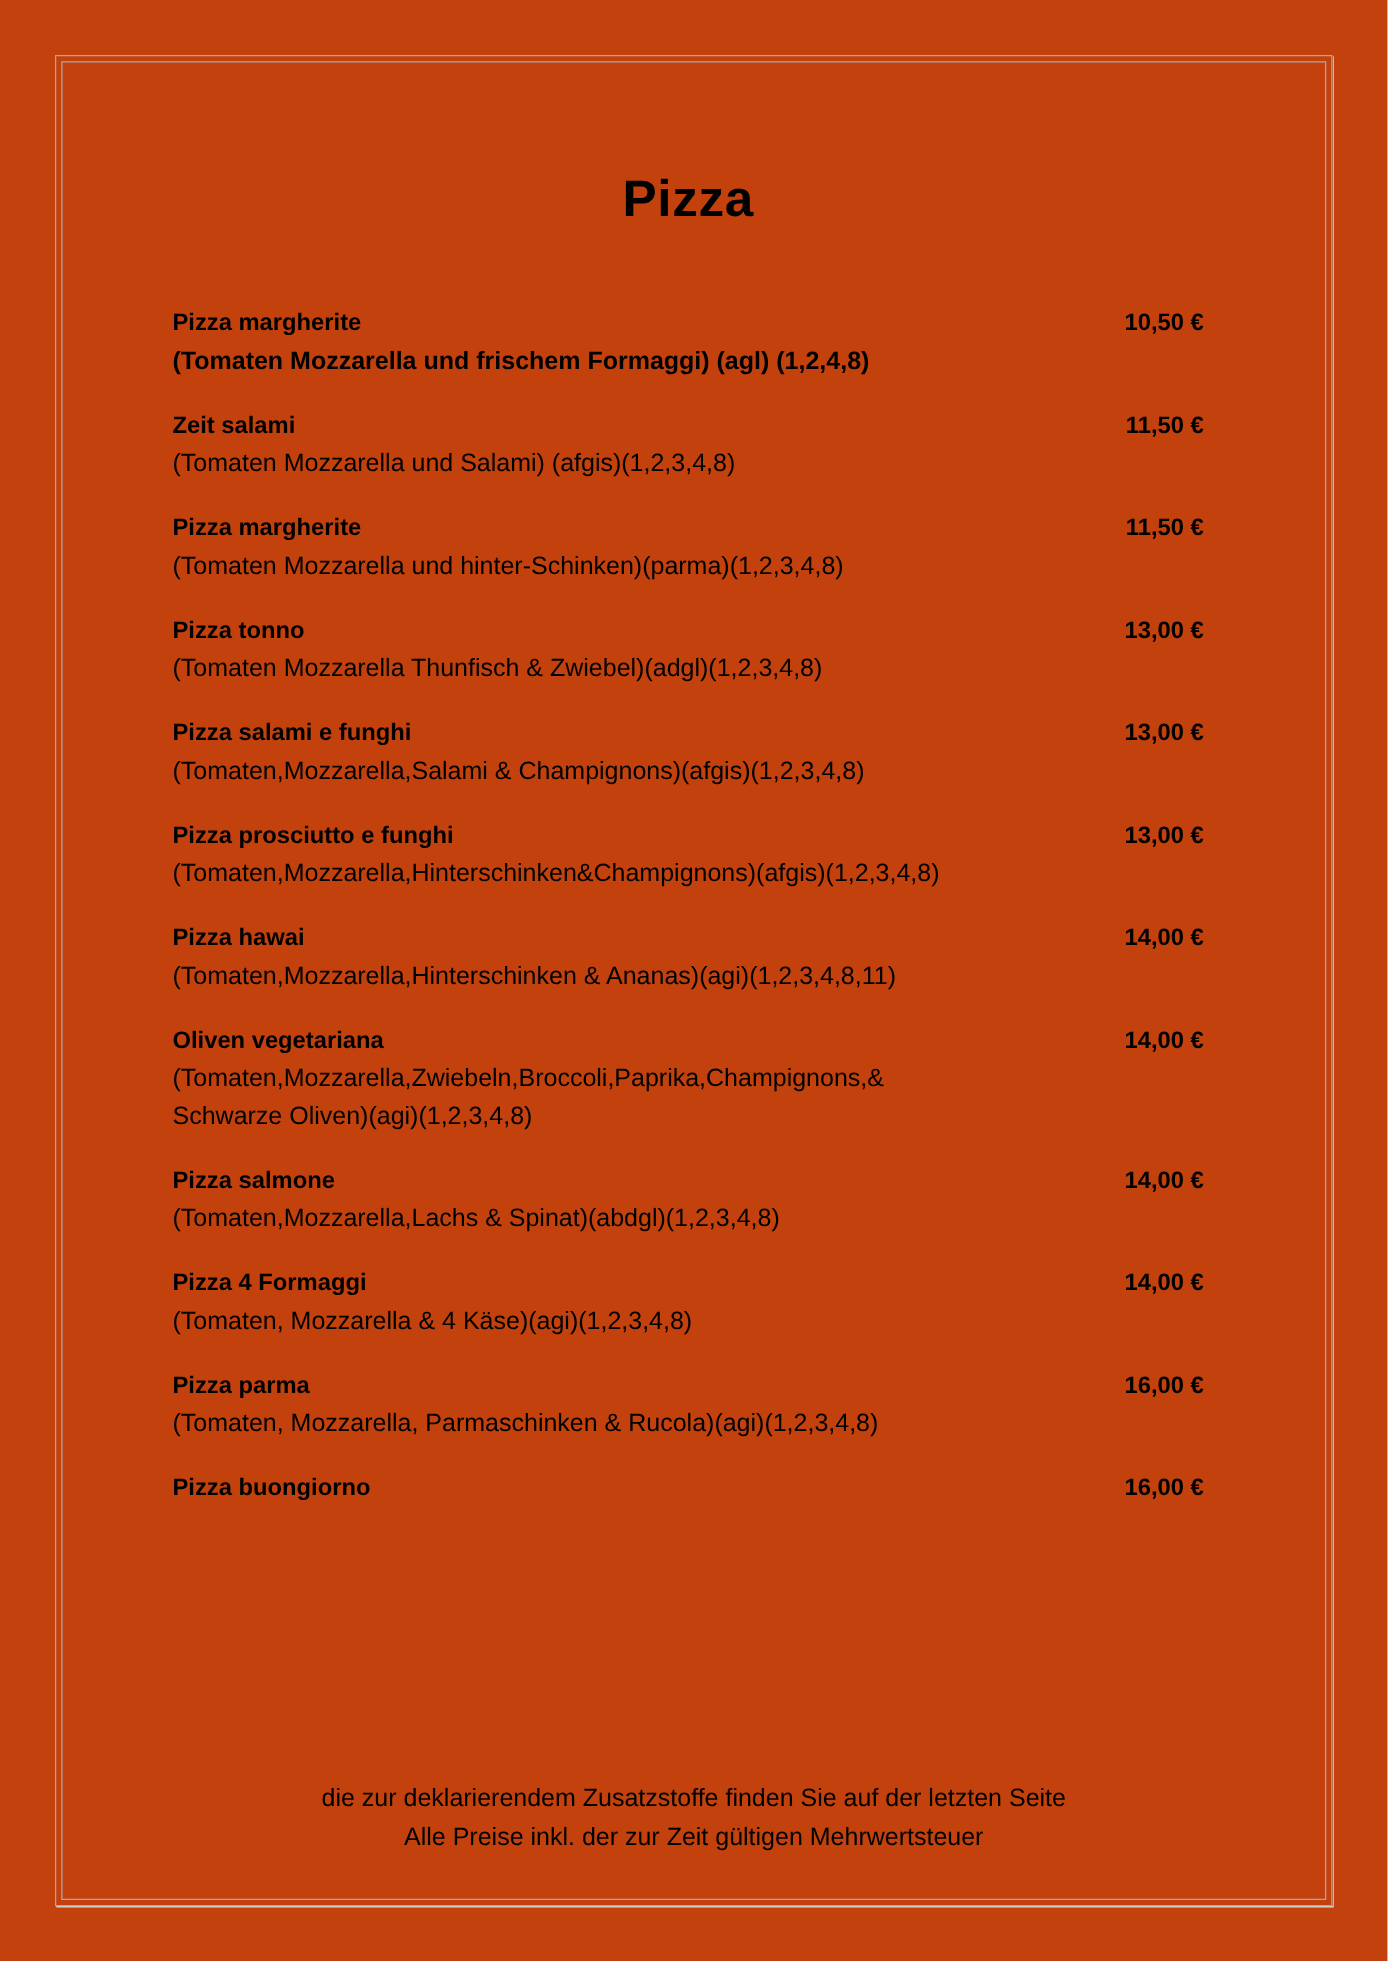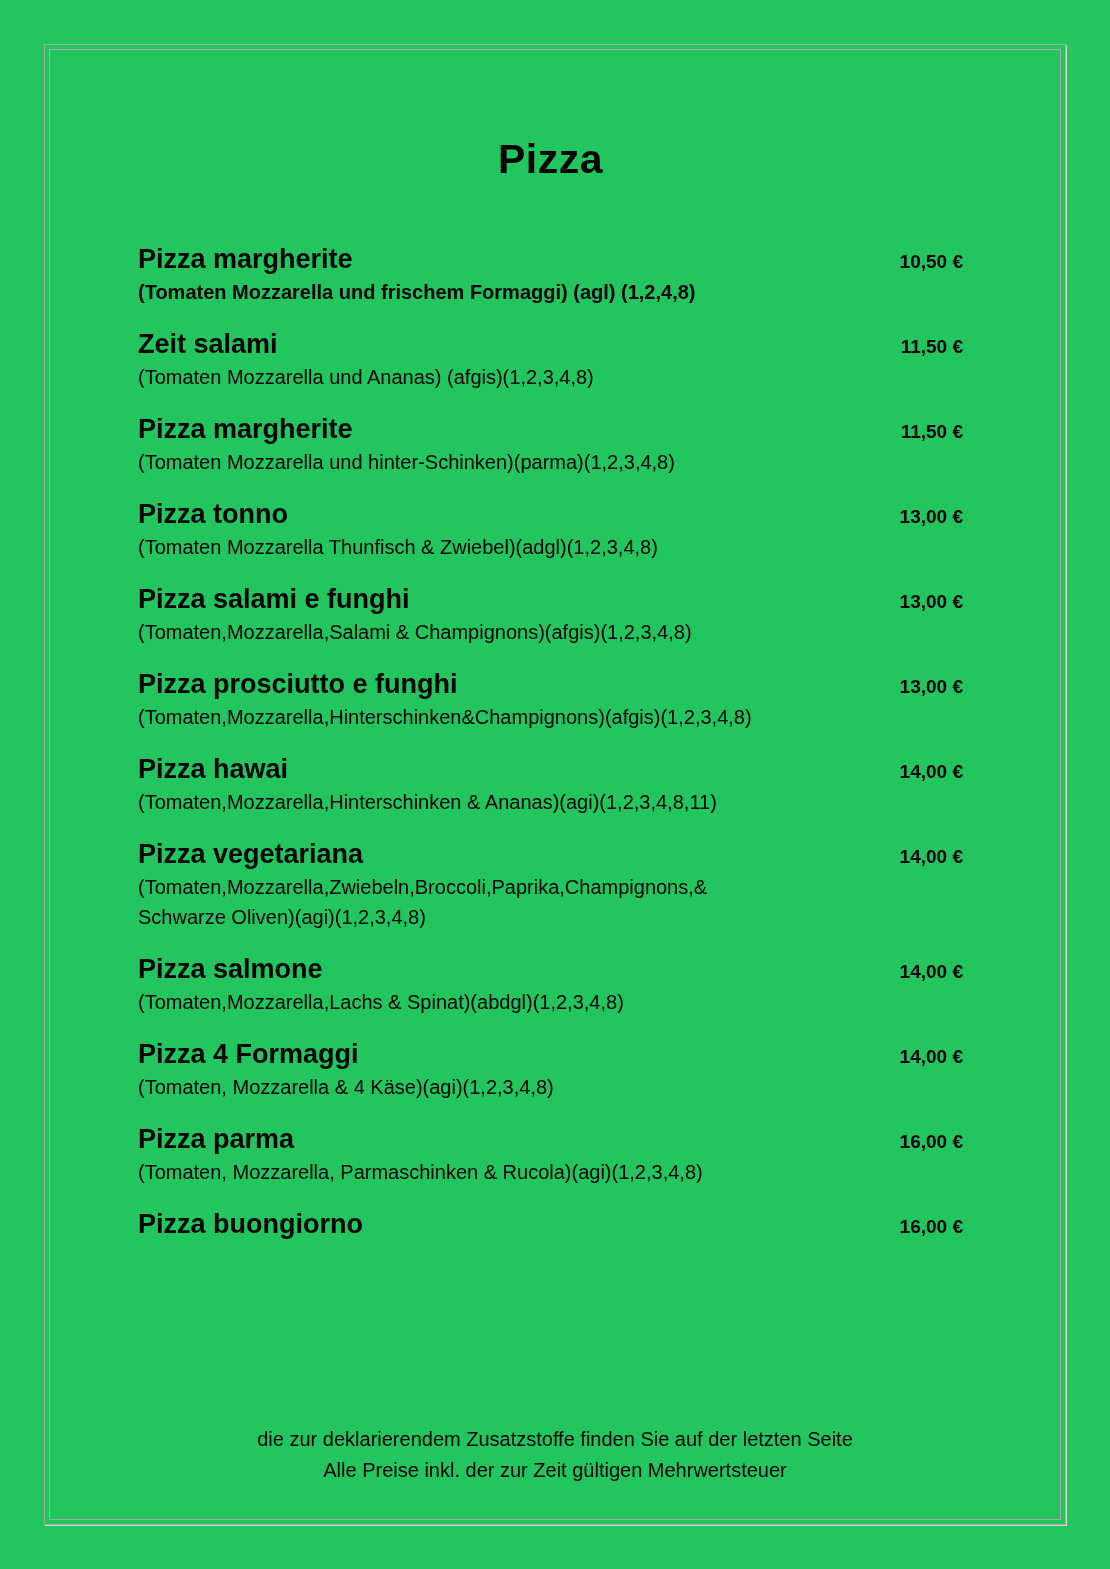--- a/index.html
+++ b/index.html
@@ -6,21 +6,21 @@
     margin: 0;
     padding: 0;
     background: #ffffff;
     font-family: "Liberation Sans", sans-serif;
     color: #000000;
   }
   .page {
     position: relative;
     width: 1110px;
     height: 1569px;
-    background: #22c55e;
+    background: #c2410c;
     overflow: hidden;
   }
   .frame-outer {
     position: absolute;
     top: 44px; left: 44px; right: 44px; bottom: 44px;
     border: 1px solid #a9a9a9;
     box-shadow: 1px 1px 0 #d9d9d9;
   }
   .frame-inner {
     position: absolute;
@@ -46,21 +46,21 @@
   }
   .item {
     margin-bottom: 22px;
   }
   .item-row {
     display: flex;
     justify-content: space-between;
     align-items: baseline;
   }
   .item-name {
-    font-size: 27px;
+    font-size: 19px;
     font-weight: bold;
     line-height: 30px;
   }
   .item-price {
     font-size: 19px;
     font-weight: bold;
     line-height: 30px;
     white-space: nowrap;
   }
   .item-desc {
@@ -97,21 +97,21 @@
       <span class="item-price">10,50 €</span>
     </div>
     <div class="item-desc bold">(Tomaten Mozzarella und frischem Formaggi) (agl) (1,2,4,8)</div>
   </div>
 
   <div class="item">
     <div class="item-row">
       <span class="item-name">Zeit salami</span>
       <span class="item-price">11,50 €</span>
     </div>
-    <div class="item-desc">(Tomaten Mozzarella und Ananas) (afgis)(1,2,3,4,8)</div>
+    <div class="item-desc">(Tomaten Mozzarella und Salami) (afgis)(1,2,3,4,8)</div>
   </div>
 
   <div class="item">
     <div class="item-row">
       <span class="item-name">Pizza margherite</span>
       <span class="item-price">11,50 €</span>
     </div>
     <div class="item-desc">(Tomaten Mozzarella und hinter-Schinken)(parma)(1,2,3,4,8)</div>
   </div>
 
@@ -142,21 +142,21 @@
   <div class="item">
     <div class="item-row">
       <span class="item-name">Pizza hawai</span>
       <span class="item-price">14,00 €</span>
     </div>
     <div class="item-desc">(Tomaten,Mozzarella,Hinterschinken &amp; Ananas)(agi)(1,2,3,4,8,11)</div>
   </div>
 
   <div class="item">
     <div class="item-row">
-      <span class="item-name">Pizza vegetariana</span>
+      <span class="item-name">Oliven vegetariana</span>
       <span class="item-price">14,00 €</span>
     </div>
     <div class="item-desc">(Tomaten,Mozzarella,Zwiebeln,Broccoli,Paprika,Champignons,&amp;
 Schwarze Oliven)(agi)(1,2,3,4,8)</div>
   </div>
 
   <div class="item">
     <div class="item-row">
       <span class="item-name">Pizza salmone</span>
       <span class="item-price">14,00 €</span>

